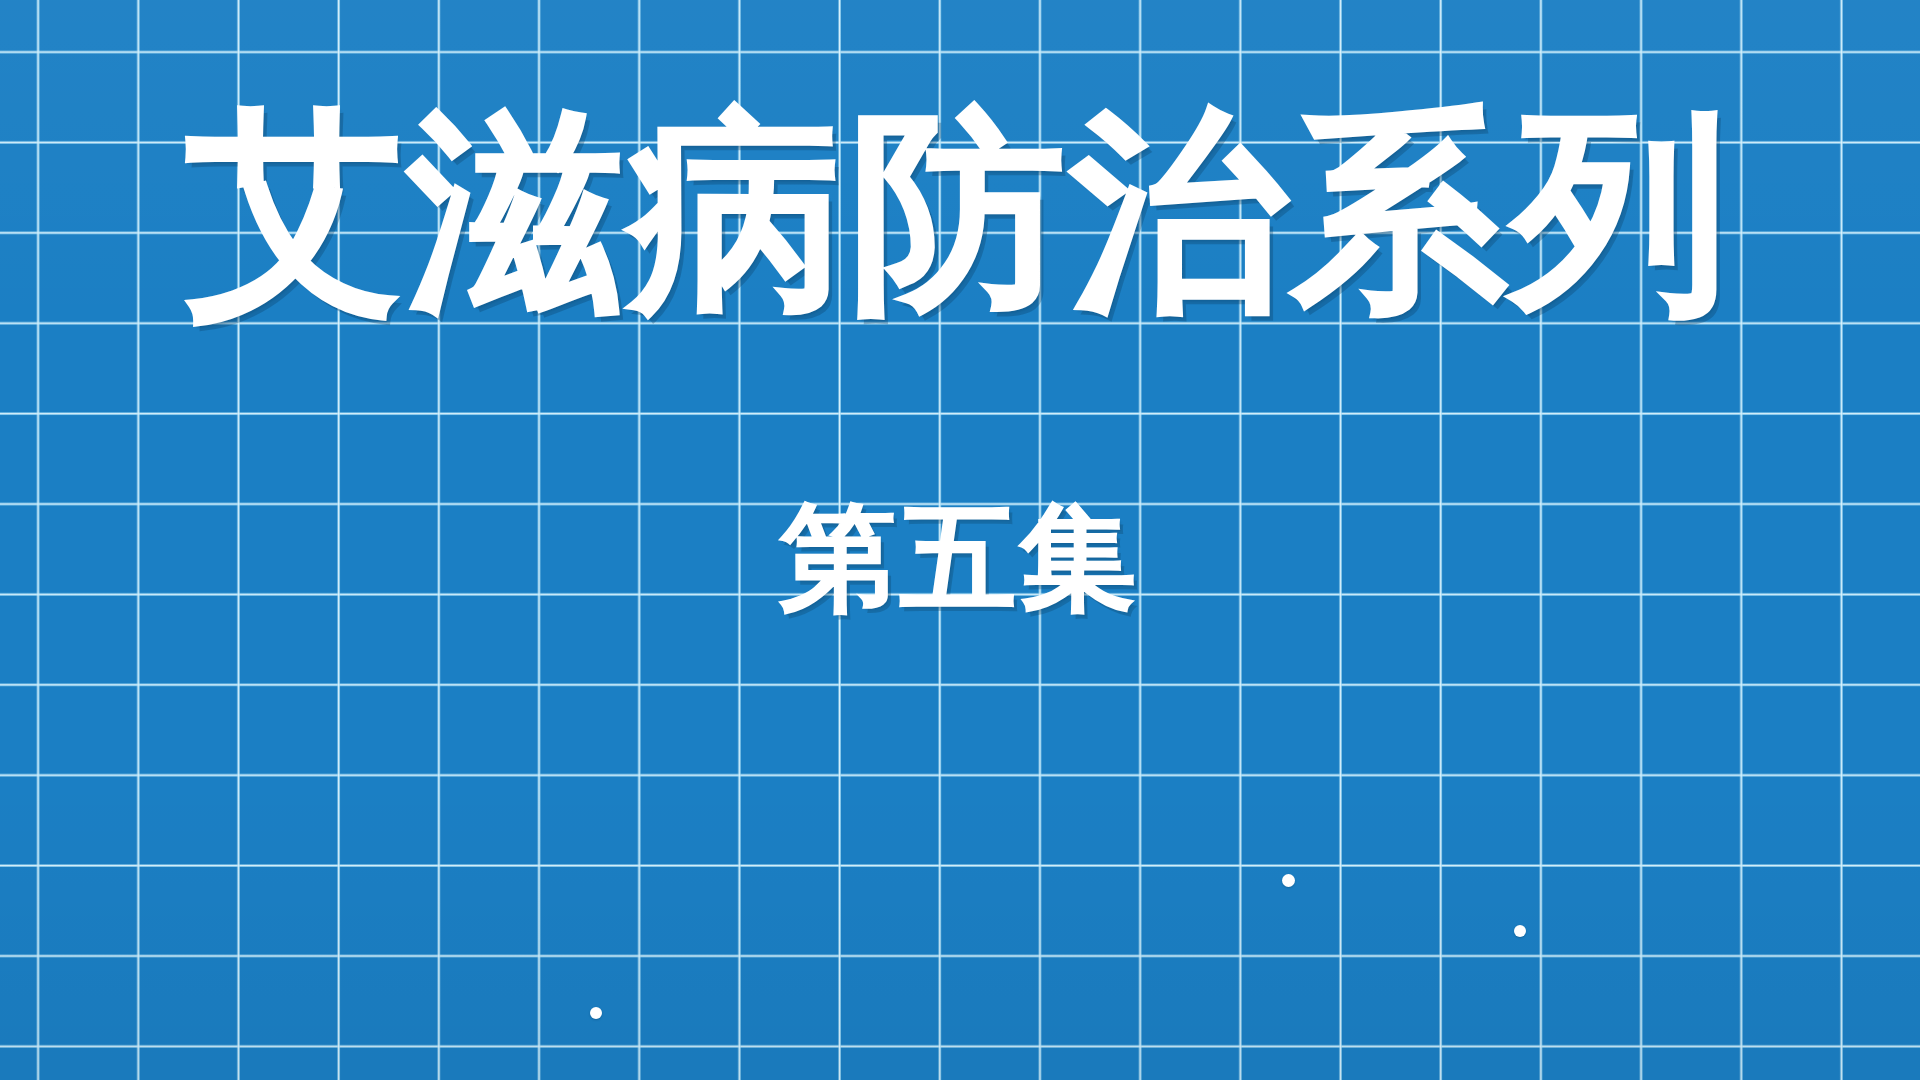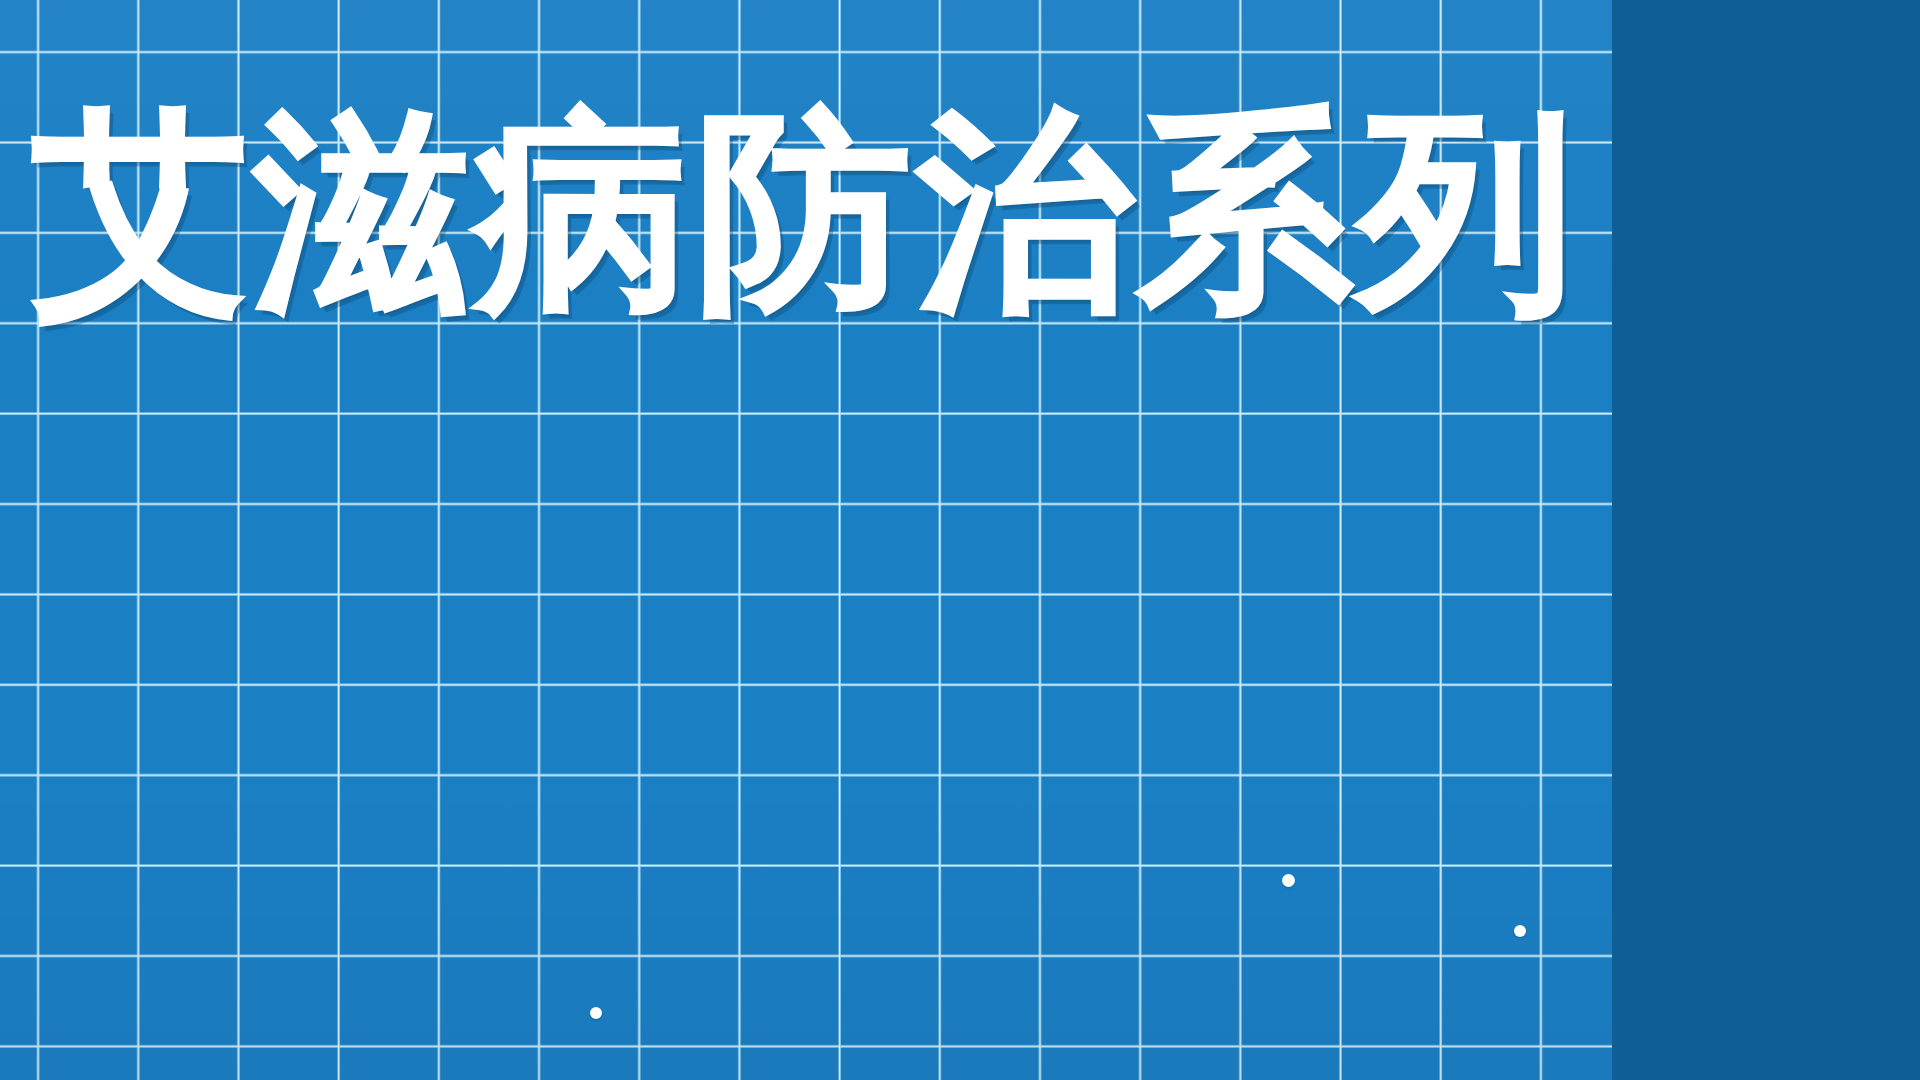--- a/index.html
+++ b/index.html
@@ -126,29 +126,30 @@
     background: #ffffff;
     box-shadow: 0 1px 2px rgba(10,60,95,0.35);
   }
   .dot-a { left: 1282px; top: 874px;  width: 13px; height: 13px; }
   .dot-b { left: 1514px; top: 925px;  width: 12px; height: 12px; }
   .dot-c { left: 590px;  top: 1007px; width: 12px; height: 12px; }
 </style>
 </head>
 <body>
 
-<div id="slide" style="width: 1612px; height: 1080px; background-color: rgb(27, 127, 196);">
+<div id="slide" style="width: 1920px; height: 1080px; background-color: rgb(27, 127, 196);">
 
   <div class="grid-layer"></div>
   <div class="vignette"></div>
 
   <div class="content">
 
     <div class="main-title">艾滋病防治系列</div>
 
+    <div class="episode">第五集</div>
 
 
   </div>
 
   <div class="dot dot-a" style="width: 13px; height: 13px; left: 1281.5px; top: 873.5px;"></div>
   <div class="dot dot-b" style="width: 12px; height: 12px; left: 1514px; top: 925px;"></div>
   <div class="dot dot-c" style="width: 12px; height: 12px; left: 590px; top: 1007px;"></div>
 
 </div>
 

